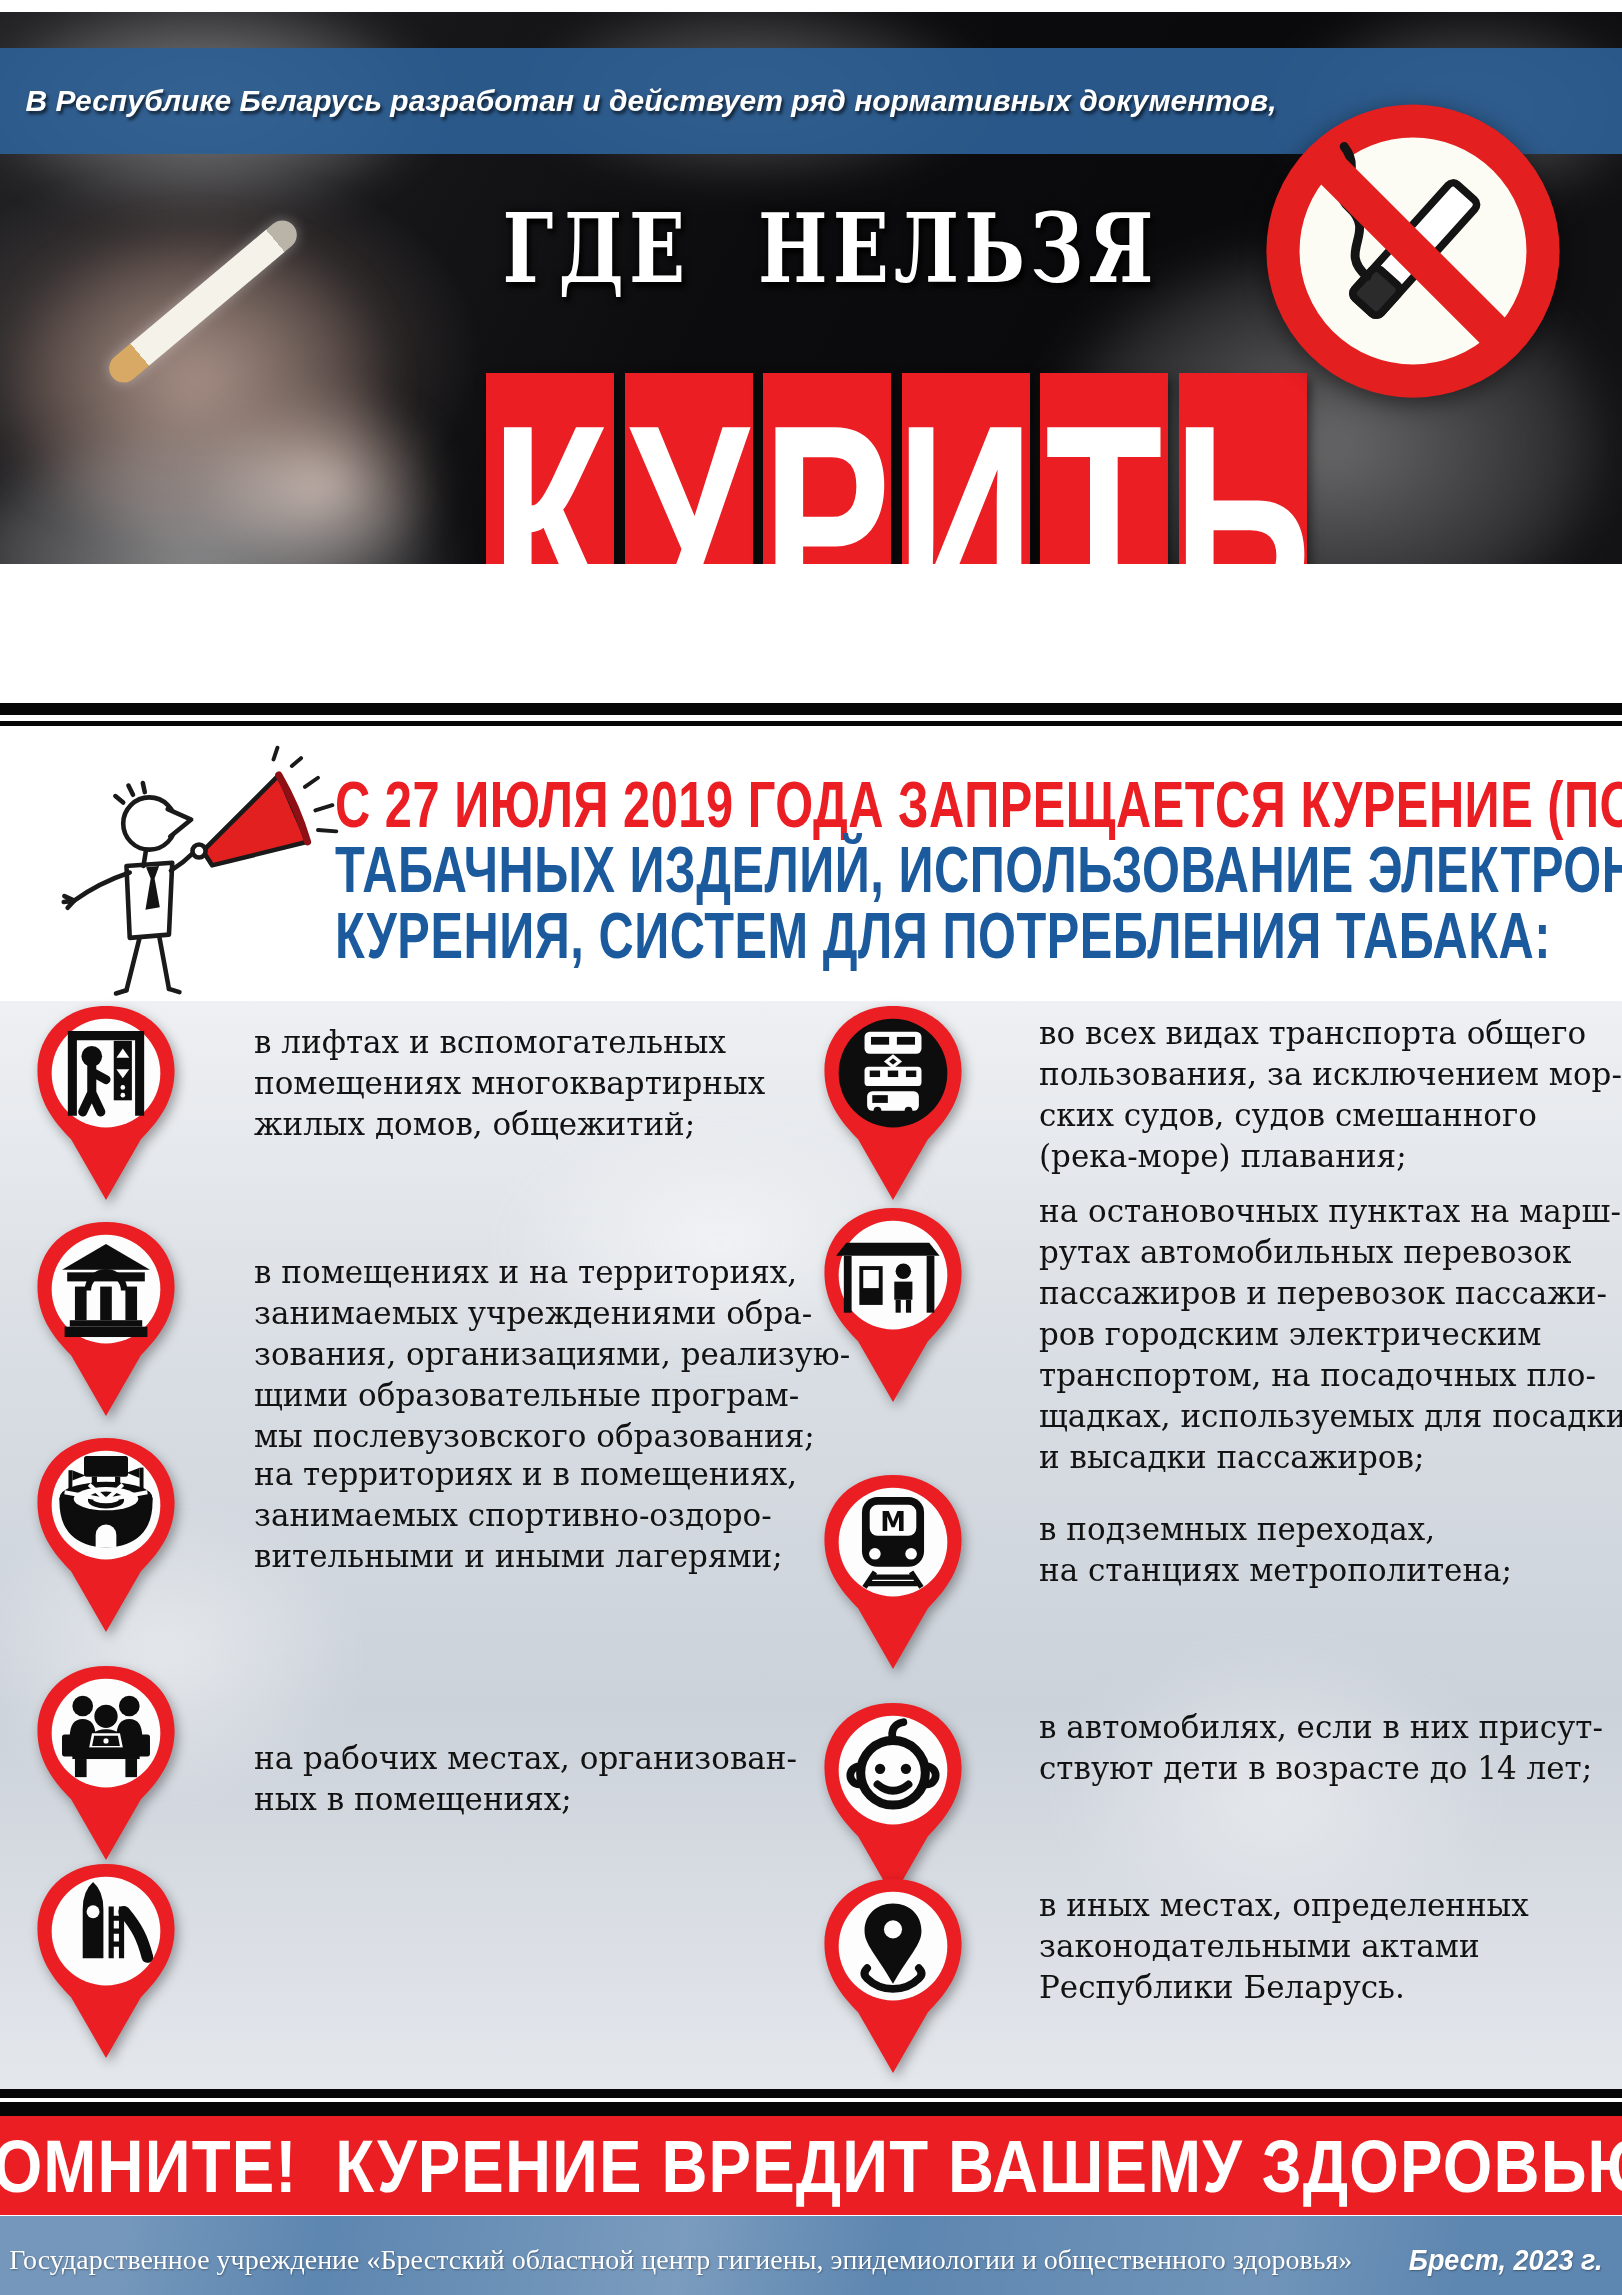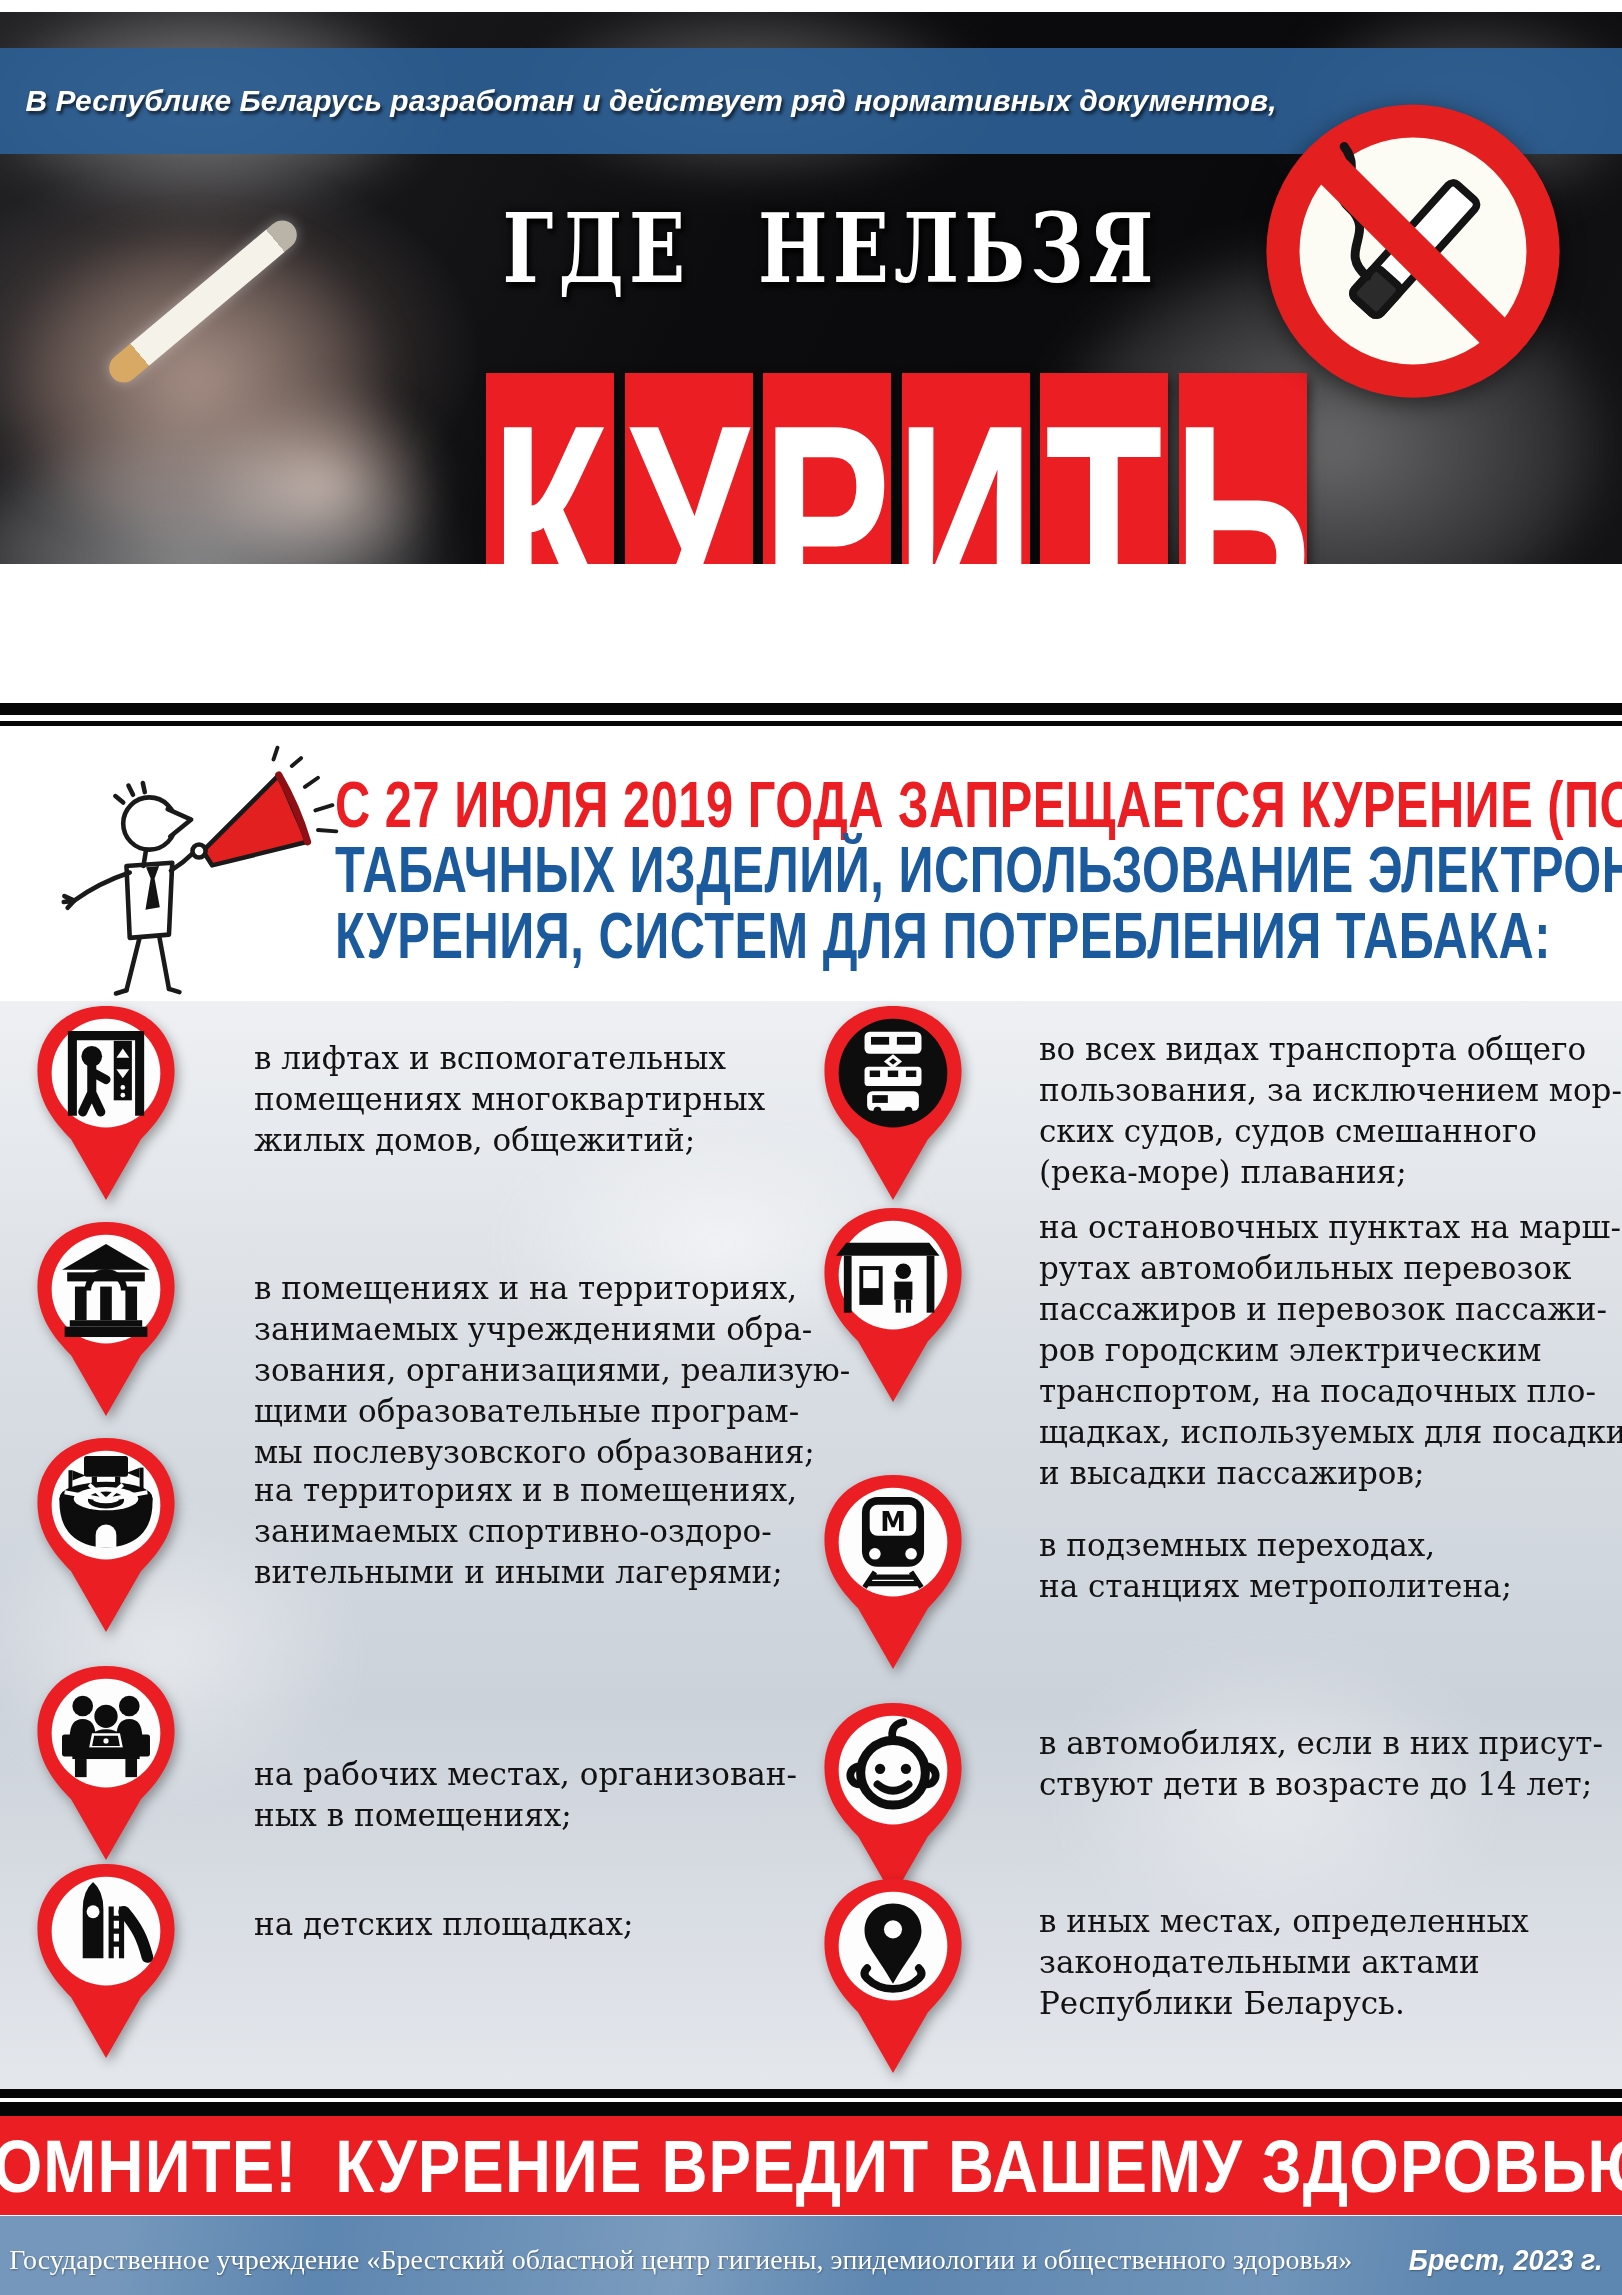--- a/index.html
+++ b/index.html
@@ -80,21 +80,21 @@
   .lwisp{position:absolute;border-radius:50%;filter:blur(19.6px);
     background:radial-gradient(closest-side, rgba(255,255,255,.8), transparent 75%);}
   .pin{position:absolute;width:156px;height:207px;}
   .pin svg{width:100%;height:100%;filter:drop-shadow(3.9px 5.9px 5.9px rgba(0,0,0,.35));}
   .pin-body{fill:var(--red);}
   .pin-disc{fill:#fdfdfd;}
   .dark .pin-disc{fill:#0d0d0d;}
   .g{fill:#0d0d0d;}
   .gw{fill:#fdfdfd;}
   .item-text{position:absolute;font-family:"DejaVu Serif",serif;font-size:31px;line-height:41px;
-    color:var(--ink);white-space:pre-line;margin-top:16px;}
+    color:var(--ink);white-space:pre-line;}
   .tleft{left:254px;width:746px;}
   .tright{left:1039px;width:589px;}
 
   
   #redband{top:2116px;height:99px;background:var(--red);display:flex;align-items:center;justify-content:center;}
   #warning{font-weight:bold;font-size:75px;color:#fff;white-space:pre;transform:scaleX(.85);letter-spacing:1.3px;}
   #footer{top:2216px;height:88px;background:
     linear-gradient(100deg, rgba(255,255,255,.14) 8%, transparent 20%, rgba(255,255,255,.18) 42%, transparent 55%, rgba(255,255,255,.12) 78%, transparent 90%),
     var(--footer-blue);
     display:flex;align-items:center;justify-content:center;gap:46px;}
@@ -343,21 +343,20 @@
   <div class="item-text tleft" style="top:1252px">в помещениях и на территориях,
 занимаемых учреждениями обра-
 зования, организациями, реализую-
 щими образовательные  програм-
 мы послевузовского образования;</div>
   <div class="item-text tleft" style="top:1454px">на территориях и в помещениях,
 занимаемых спортивно-оздоро-
 вительными и иными лагерями;</div>
   <div class="item-text tleft" style="top:1738px">на рабочих местах, организован-
 ных в помещениях;</div>
-  <div class="item-text tleft" style="top:1888px">на детских площадках;</div>
   <div class="item-text tright" style="top:1013px">во всех видах транспорта общего
 пользования, за исключением мор-
 ских судов, судов смешанного
 (река-море) плавания;</div>
   <div class="item-text tright" style="top:1191px">на остановочных пунктах на марш-
 рутах автомобильных перевозок
 пассажиров и перевозок пассажи-
 ров городским электрическим
 транспортом, на посадочных пло-
 щадках, используемых для посадки

